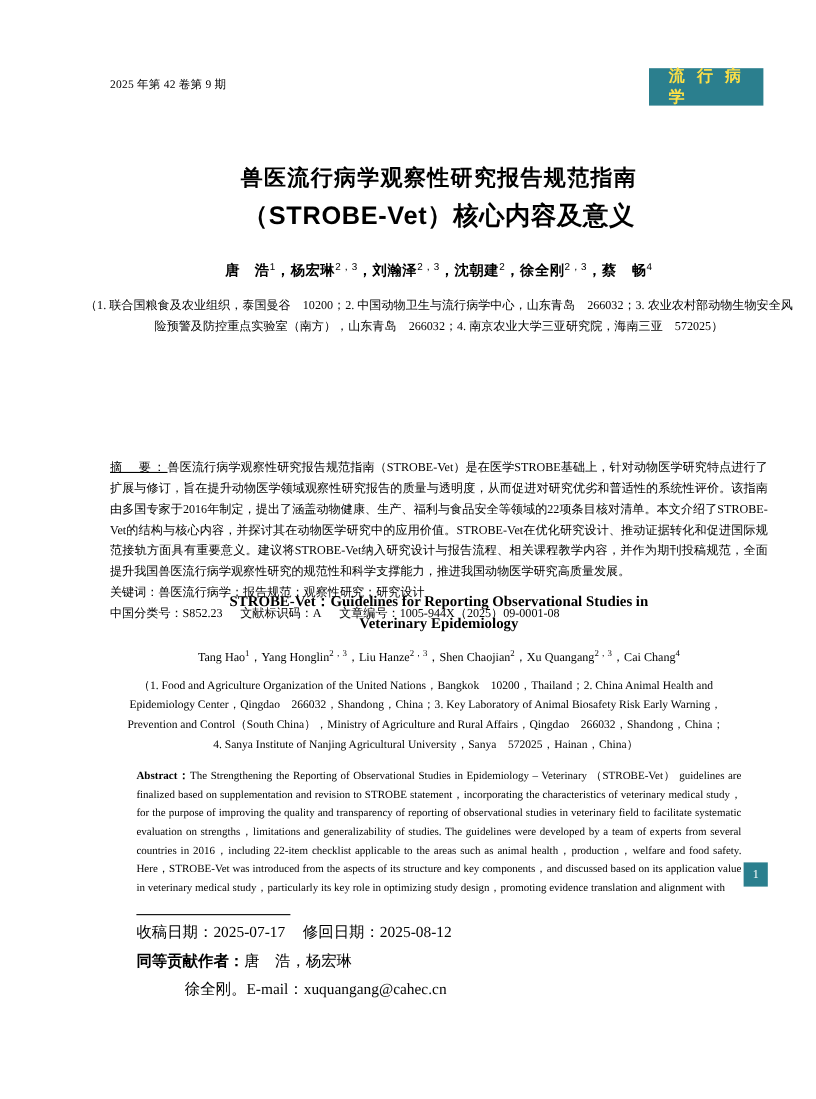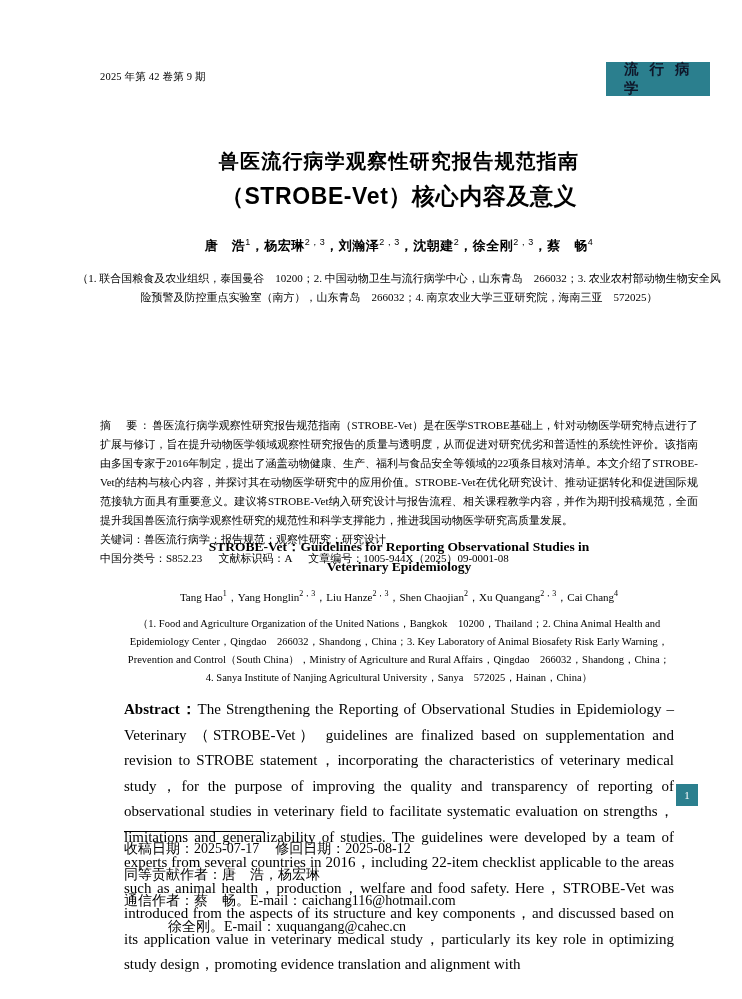--- a/index.html
+++ b/index.html
@@ -34,26 +34,26 @@
     position: absolute;
     left: 72px;
     top: 8px;
     font-size: 10.5px;
     font-family: "Liberation Serif", serif;
     color: #000;
     letter-spacing: 0.2px;
   }
   .section-badge {
     position: absolute;
-    right: 60px;
+    right: 76px;
     top: 0;
     width: 104px;
     height: 34px;
     background: #2b7f8e;
-    color: #0f172a;
+    color: #fde047;
     font-size: 14.5px;
     letter-spacing: 3px;
     display: flex;
     align-items: center;
     justify-content: center;
     font-family: "DejaVu Sans", sans-serif;
     font-weight: bold;
     padding-left: 18px;
   }
 
@@ -100,21 +100,21 @@
   
   .abs-cn {
     position: absolute;
     top: 416px;
     left: 72px;
     width: 598px;
     font-size: 11px;
     line-height: 1.72;
     text-align: justify;
   }
-  .abs-cn .lbl { letter-spacing: 2px; }
+  .abs-cn .lbl { letter-spacing: 2px; text-decoration: underline; }
   .meta-cn { margin-top: 1px; }
   .meta-cn div { line-height: 1.72; }
   .kw-gap { display: inline-block; width: 16px; }
 
   
   .title-en {
     position: absolute;
     top: 537px;
     left: 72px;
     width: 598px;
@@ -129,32 +129,32 @@
     top: 588px;
     left: 72px;
     width: 598px;
     text-align: center;
     font-size: 11px;
   }
   .authors-en sup { font-size: 8px; }
   .affil-en {
     position: absolute;
     top: 615px;
-    left: 96px;
+    left: 84px;
     width: 550px;
     font-size: 10.5px;
     line-height: 1.72;
     text-align: center;
   }
   .abs-en {
     position: absolute;
     top: 697px;
     left: 96px;
     width: 550px;
-    font-size: 15px;
+    font-size: 10px;
     line-height: 1.70;
     text-align: justify;
   }
   .abs-en b { font-weight: bold; }
 
   
   .rule {
     position: absolute;
     left: 96px;
     top: 831px;
@@ -162,21 +162,21 @@
     border-top: 1px solid #000;
   }
   .footnotes {
     position: absolute;
     top: 836px;
     left: 96px;
     width: 560px;
     font-size: 14px;
     line-height: 1.85;
   }
-  .footnotes .bold { font-weight: normal; }
+  .footnotes .bold { font-weight: bold; }
   .fn-indent { padding-left: 44px; }
 
   
   .page-num {
     position: absolute;
     right: 72px;
     bottom: 34px;
     width: 22px;
     height: 22px;
     background: #2b7f8e;
@@ -230,23 +230,20 @@
   </div>
 
   <div class="rule"></div>
   <div class="footnotes">
     <div>
       <span>收稿日期：</span><span>2025-07-17</span><span class="kw-gap"></span><span>修回日期：</span><span>2025-08-12</span>
     </div>
     <div>
       <span class="bold">同等贡献作者：</span><span>唐　浩，杨宏琳</span>
     </div>
-    <div>
-      <span class="bold">通信作者：</span><span>蔡　畅。E-mail：caichang116@hotmail.com</span>
-    </div>
     <div class="fn-indent">
       <span>徐全刚。E-mail：xuquangang@cahec.cn</span>
     </div>
   </div>
 
   <div class="page-num">1</div>
 
 </div>
 
 </body></html>

